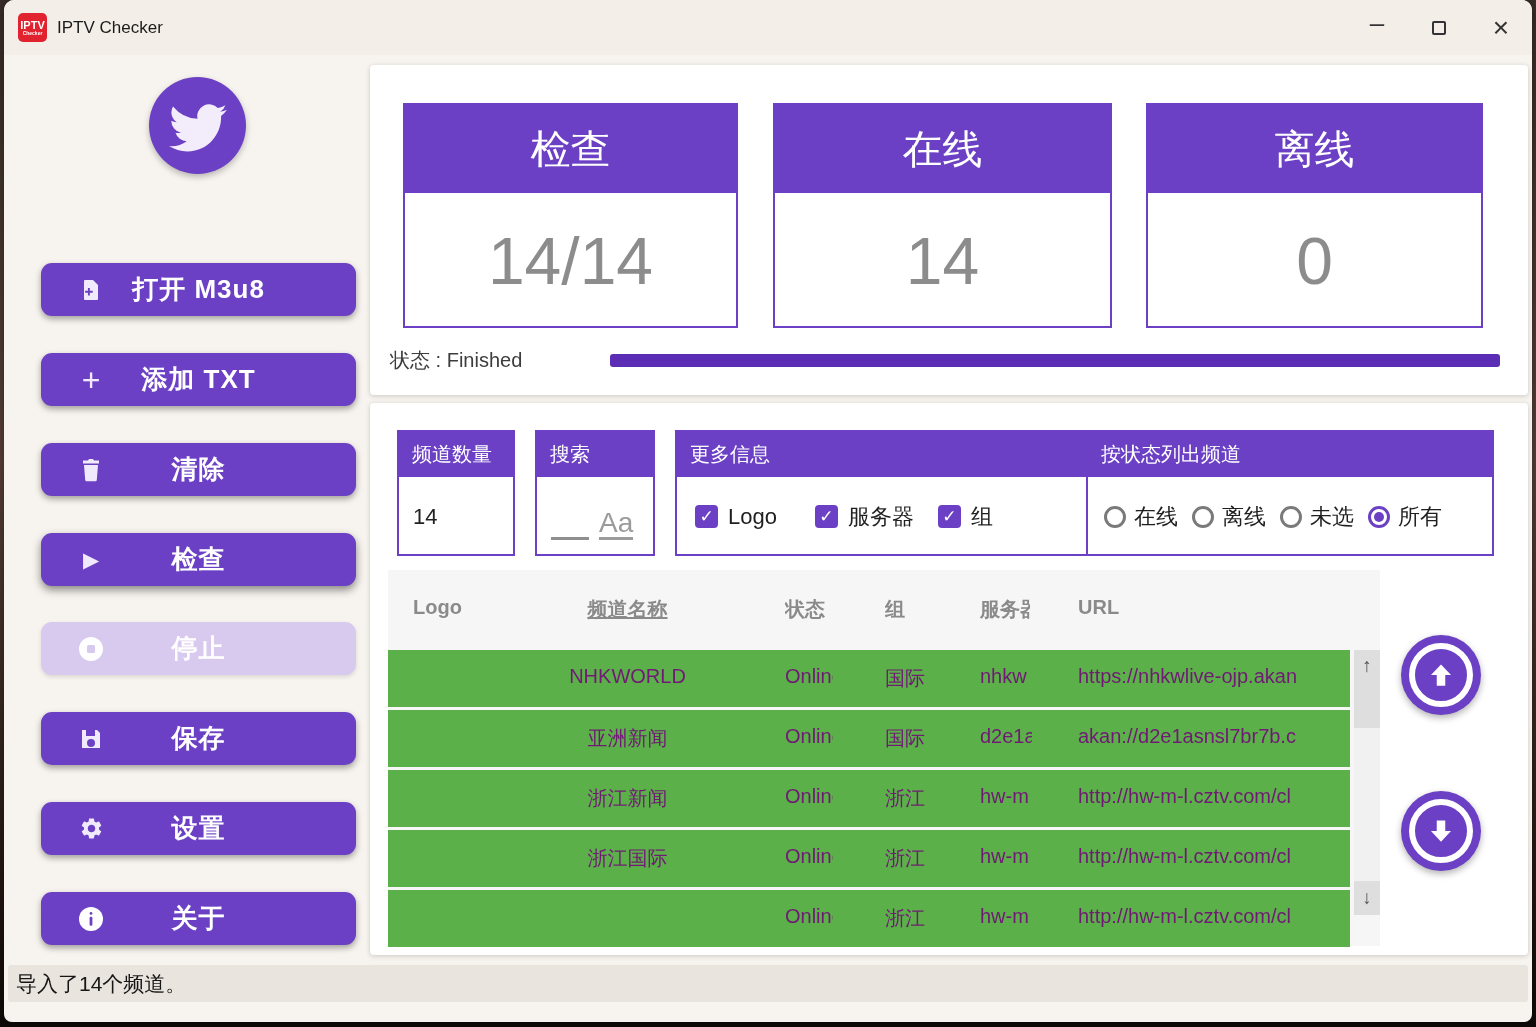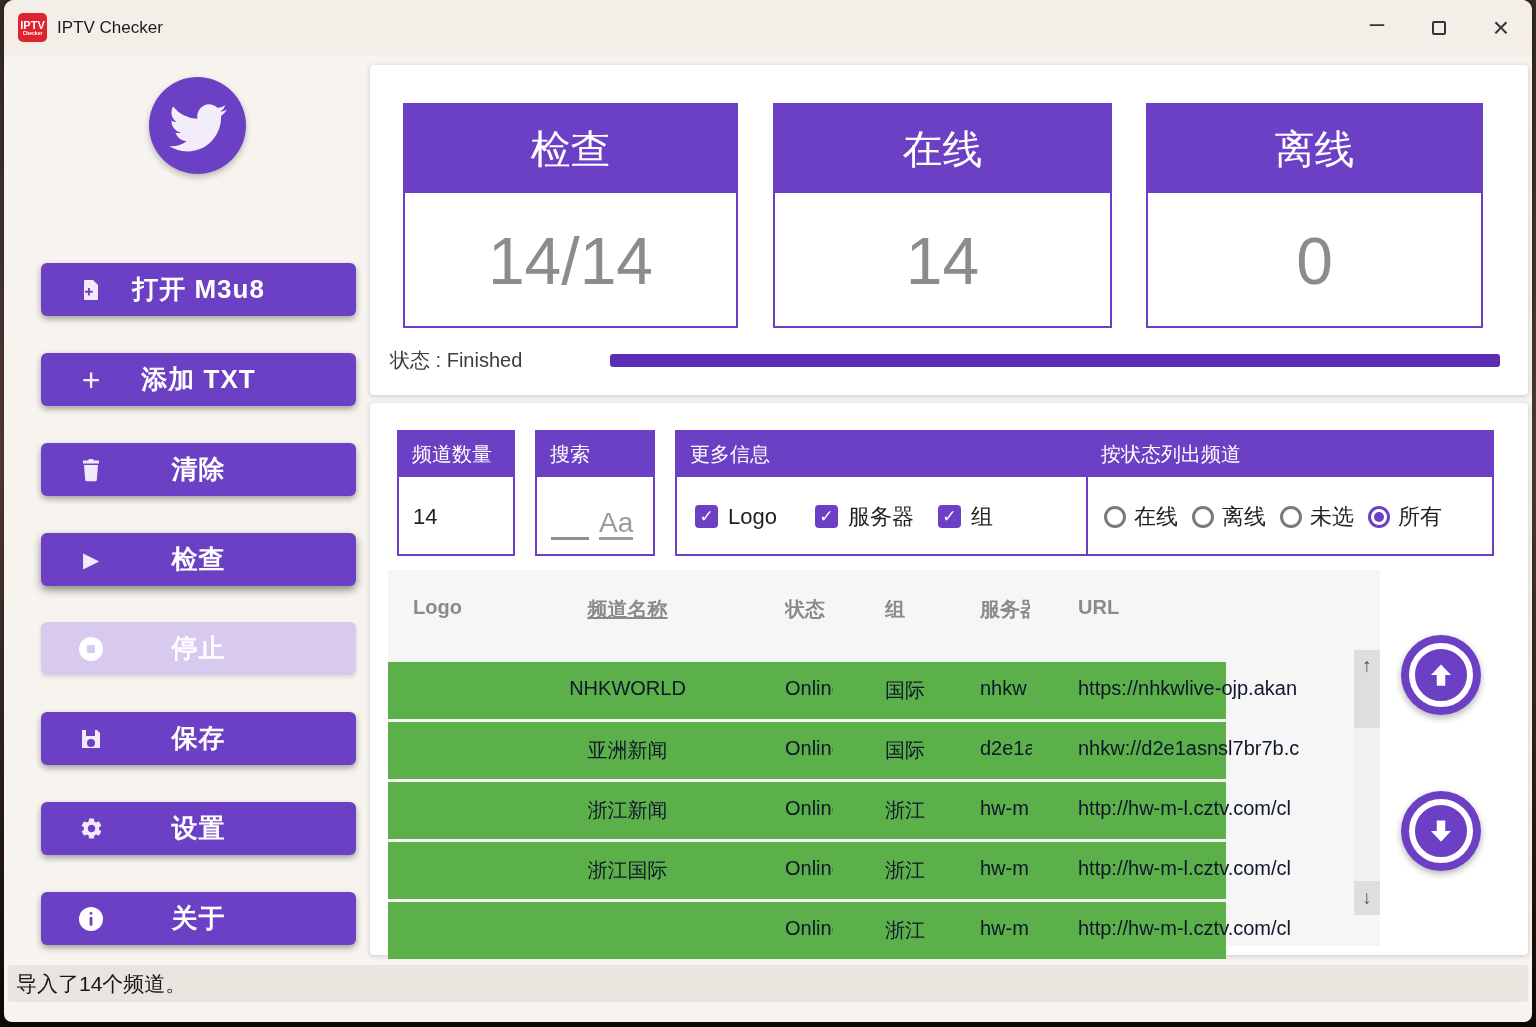--- a/index.html
+++ b/index.html
@@ -25,21 +25,21 @@
   .win-controls { position:absolute; right:0; top:0; height:55px; display:flex; }
   .win-btn { width:62px; height:55px; display:flex; align-items:center; justify-content:center;
     color:#333; font-size:24px; }
   .max-box { width:14px; height:14px; border:2px solid #333; border-radius:2px; }
   .min-glyph { font-size:26px; margin-top:-8px; }
   
   .logo-circle { position:absolute; left:145px; top:77px; width:97px; height:97px;
     border-radius:50%; background:#6b40c4; display:flex; align-items:center; justify-content:center;
     box-shadow:0 3px 6px rgba(0,0,0,.25); }
   .side-btn { position:absolute; left:37px; width:315px; height:53px;
-    background:#6b40c4; border-radius:6px; box-shadow:0 3px 6px rgba(0,0,0,.35);
+    background:#6b40c4; border-radius:11px; box-shadow:0 3px 6px rgba(0,0,0,.35);
     display:flex; align-items:center; justify-content:center; cursor:pointer; }
   .side-btn .icon { position:absolute; left:36px; width:28px; height:28px;
     display:flex; align-items:center; justify-content:center; color:#f1eafc; }
   .side-btn .lbl { color:#fff; font-size:26px; font-weight:bold; letter-spacing:1px; }
   .side-btn.disabled { background:#d8c9ef; box-shadow:0 2px 4px rgba(0,0,0,.12); }
   .side-btn.disabled .lbl { color:#fff; }
   .glyph-icon { font-size:24px; line-height:1; }
   
   .panel { position:absolute; background:#fff; border-radius:4px;
     box-shadow:0 1px 5px rgba(0,0,0,.18); }
@@ -78,21 +78,21 @@
   
   .table-wrap { position:absolute; left:18px; top:167px; width:992px; height:376px; background:#f6f6f6; }
   .t-head { position:absolute; top:0; left:0; width:962px; height:78px; background:#f6f6f6; }
   .t-head span { position:absolute; top:26px; font-size:20px; color:#8a8a8a; font-weight:bold; overflow:hidden; white-space:nowrap; display:inline-block; }
   .h-logo { left:25px; width:90px; }
   .h-name { left:112px; width:255px; text-align:center;text-decoration:underline; }
   .h-status { left:397px; width:50px; }
   .h-group { left:497px; width:48px; }
   .h-server { left:592px; width:50px; }
   .h-url { left:690px; width:120px; }
-  .t-row { position:absolute; left:0; width:838px; height:57px; background:#5cb04a; color:#0f172a; cursor:pointer;margin-top:12px; }
+  .t-row { position:absolute; left:0; width:962px; height:57px; background:#5cb04a; color:#701a75; cursor:pointer; }
   .t-row span { position:absolute; top:15px; font-size:20px; white-space:nowrap; overflow:hidden; display:inline-block; }
   .c-name { left:112px; width:255px; text-align:center; }
   .c-status { left:397px; width:48px; }
   .c-group { left:497px; width:48px; }
   .c-server { left:592px; width:52px; }
   .c-url { left:690px; width:272px; }
   
   .sbar { position:absolute; left:966px; top:80px; width:26px; height:265px; background:#f1f1f1; }
   .sb-btn { position:absolute; left:0; width:26px; background:#dedede; color:#555;
     display:flex; align-items:flex-start; justify-content:center; font-size:19px; cursor:pointer; }
@@ -299,21 +299,21 @@
         <span class="c-status">Online</span>
         <span class="c-group">国际</span>
         <span class="c-server">nhkw</span>
         <span class="c-url">https://nhkwlive-ojp.akan</span>
       </div>
       <div class="t-row" style="top:140px">
         <span class="c-name">亚洲新闻</span>
         <span class="c-status">Online</span>
         <span class="c-group">国际</span>
         <span class="c-server">d2e1a</span>
-        <span class="c-url">nhkw://d2e1asnsl7br7b.c</span>
+        <span class="c-url">akan://d2e1asnsl7br7b.c</span>
       </div>
       <div class="t-row" style="top:200px">
         <span class="c-name">浙江新闻</span>
         <span class="c-status">Online</span>
         <span class="c-group">浙江</span>
         <span class="c-server">hw-m</span>
         <span class="c-url">http://hw-m-l.cztv.com/cl</span>
       </div>
       <div class="t-row" style="top:260px">
         <span class="c-name">浙江国际</span>

